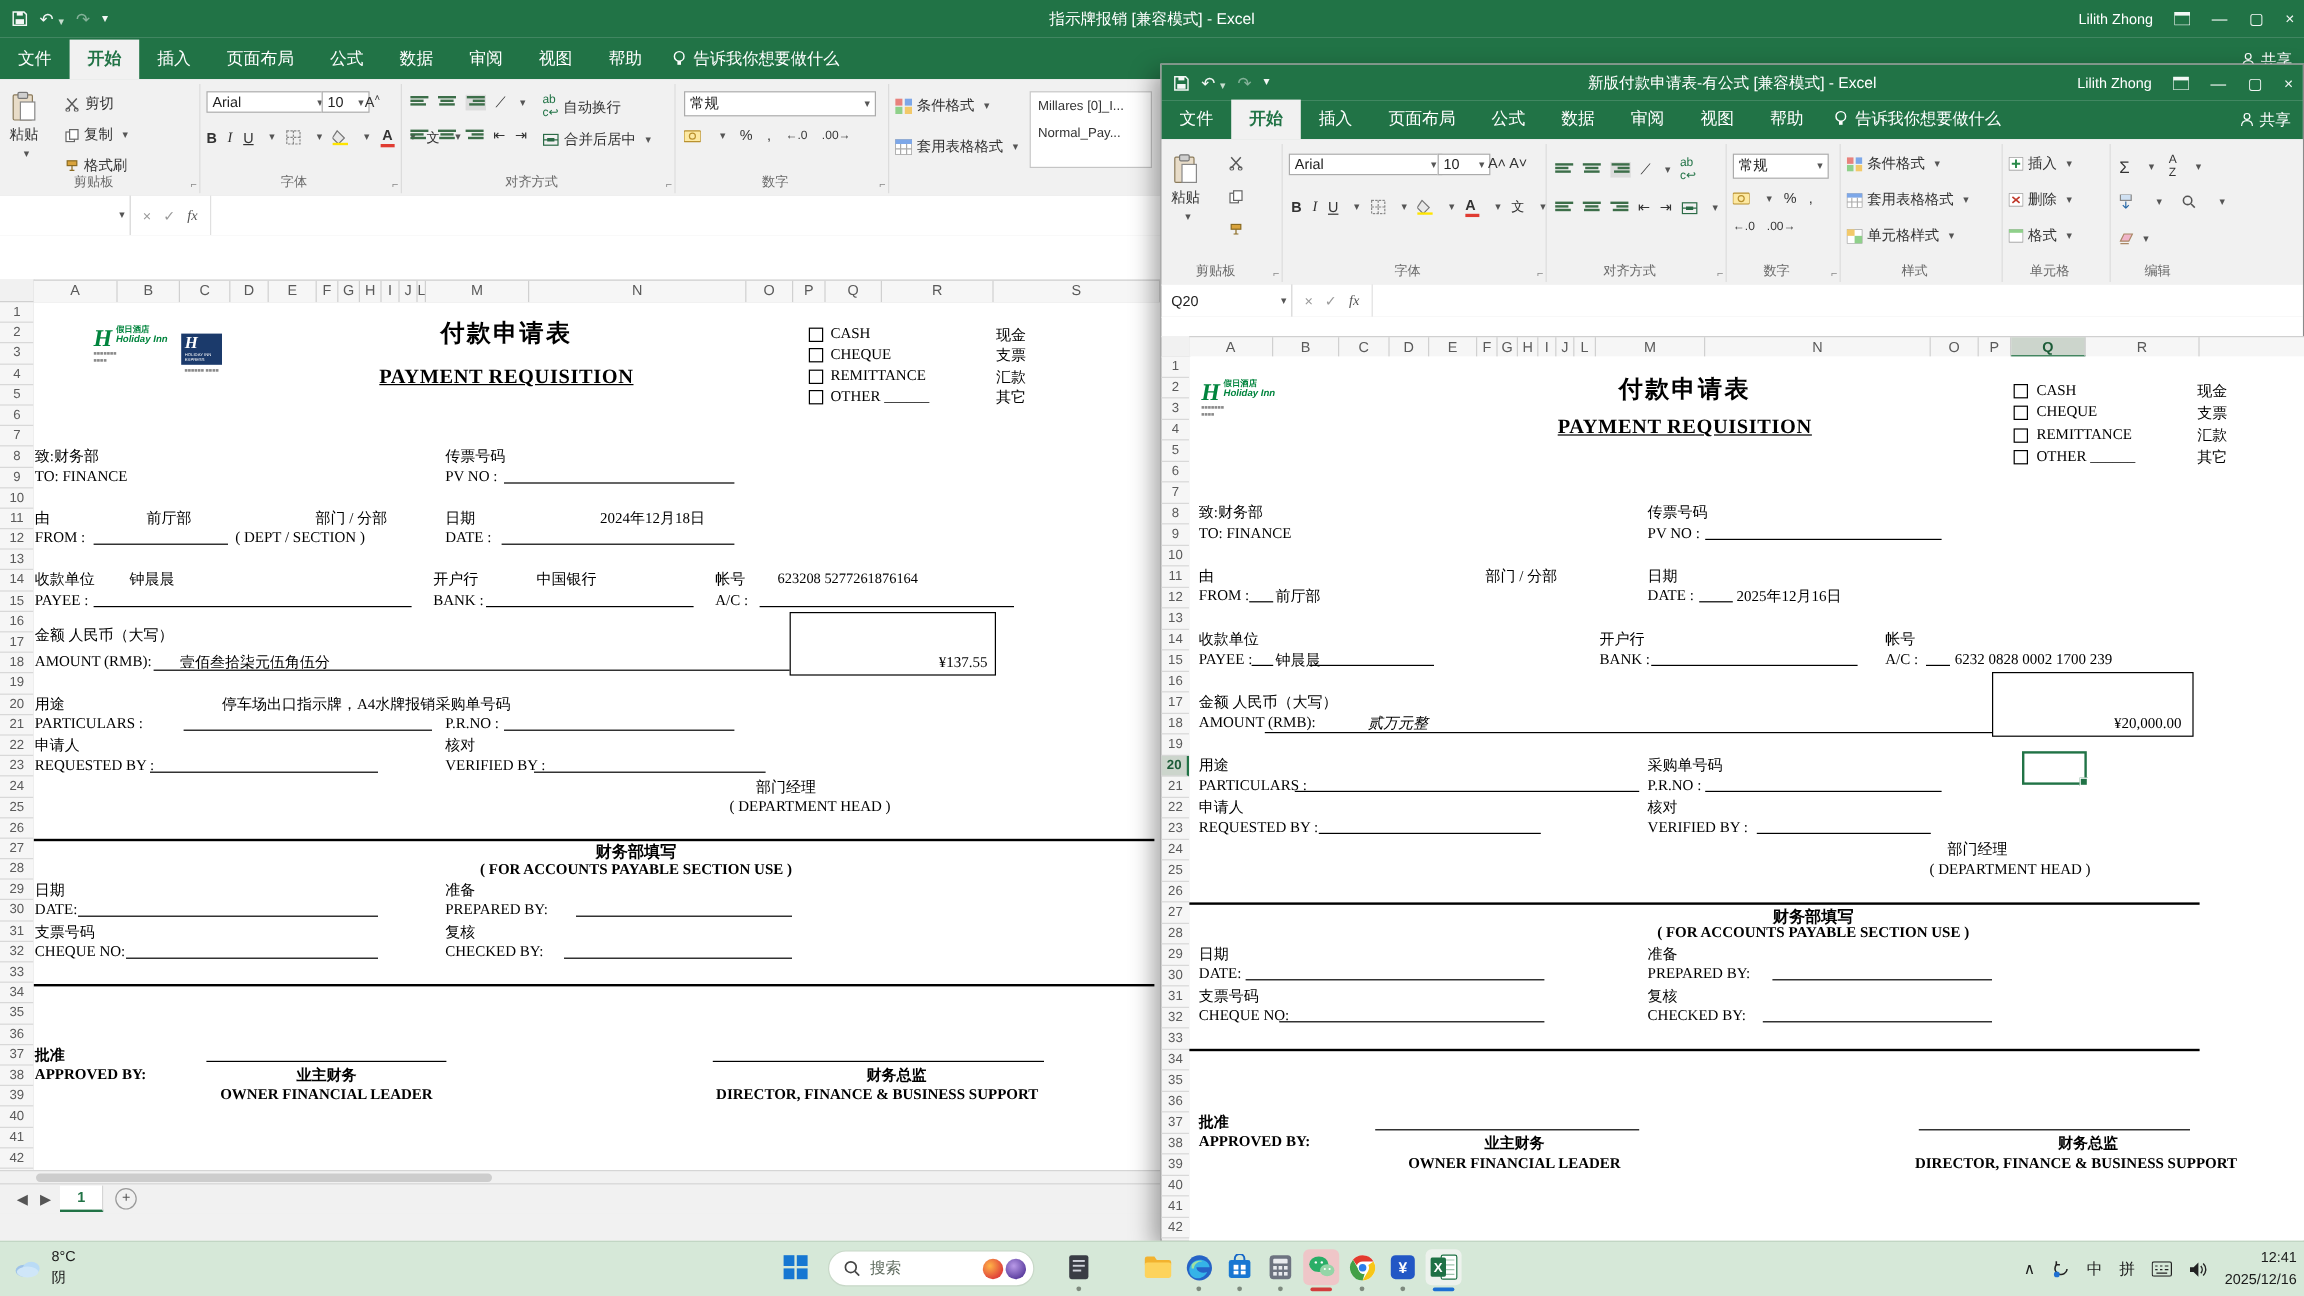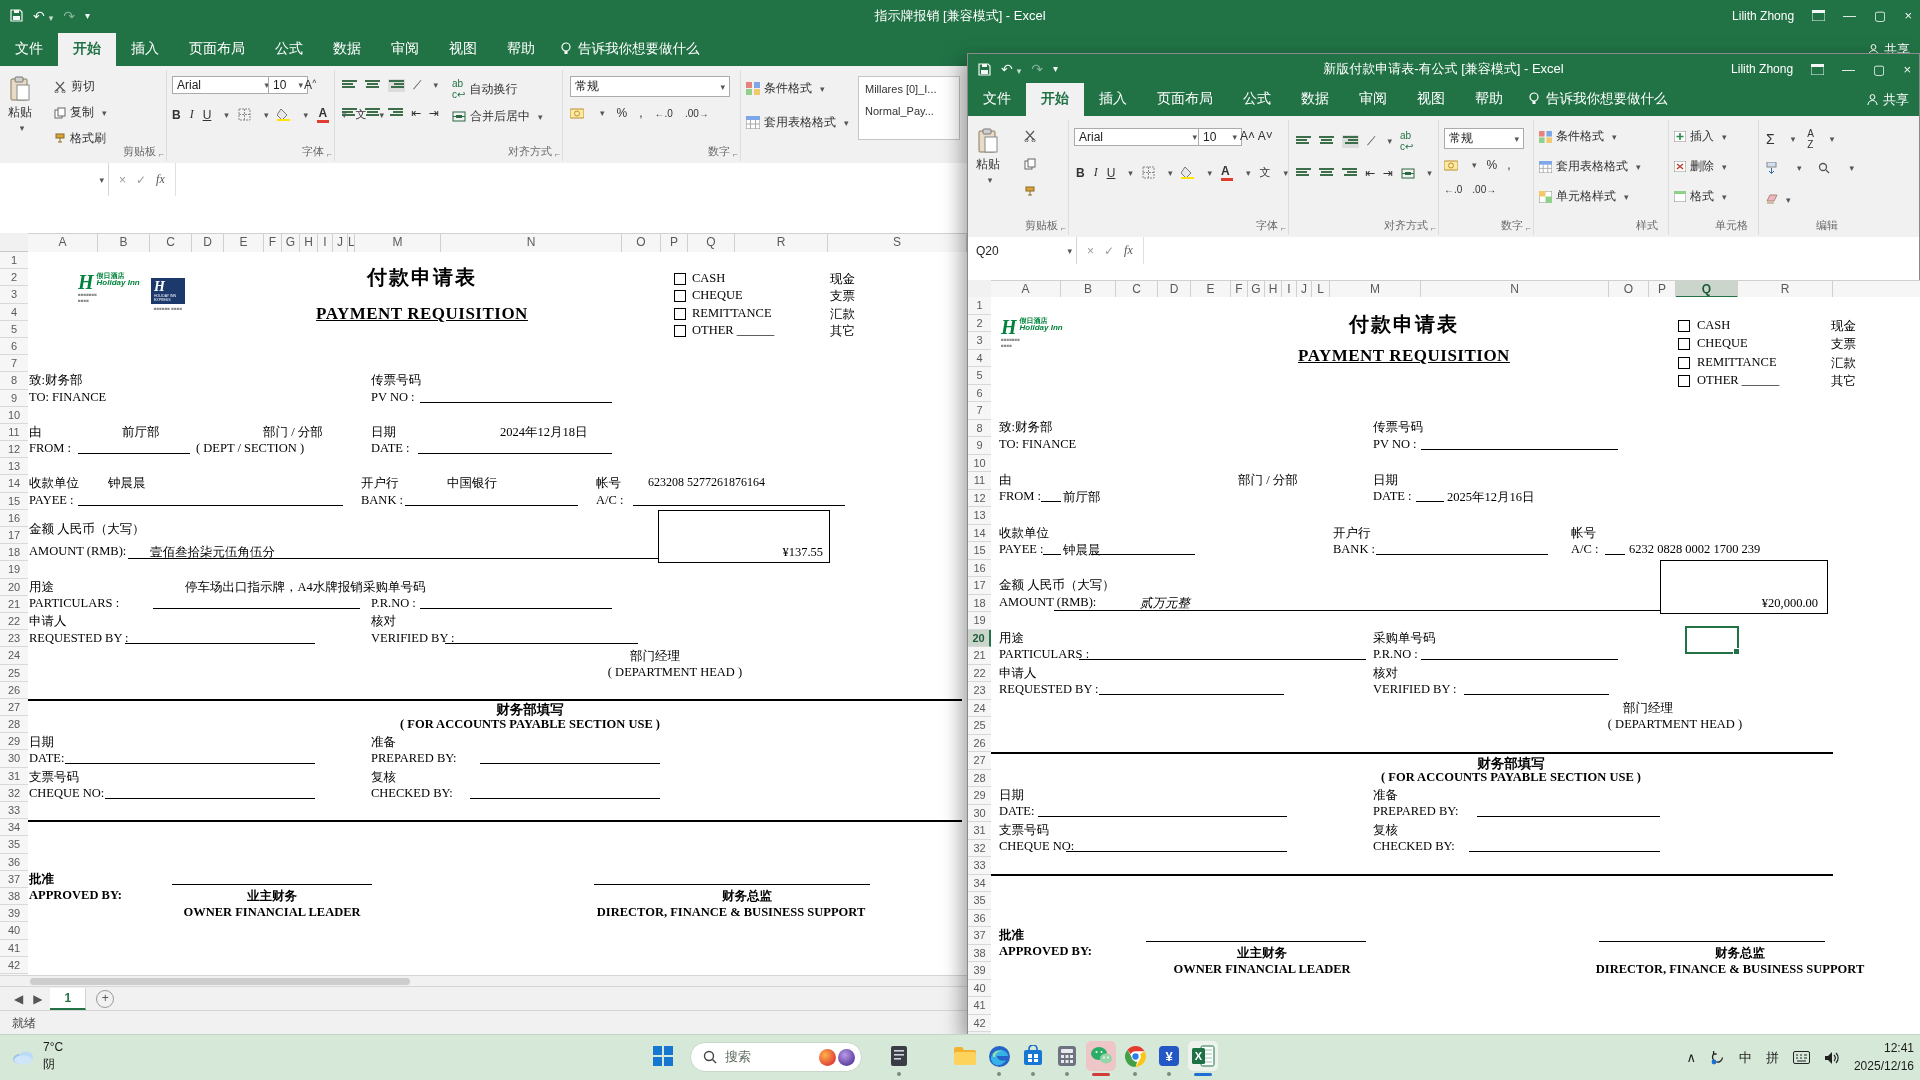--- a/index.html
+++ b/index.html
@@ -14,21 +14,21 @@
   .ttl{position:absolute;left:0;right:0;text-align:center;font-size:13px;color:#fff;pointer-events:none;}
   .tbr{position:absolute;right:8px;top:0;bottom:0;display:flex;align-items:center;gap:18px;font-size:12px;color:#fff;}
   .wbtn{font-size:13px;line-height:1;opacity:.95;}
   .tabrow{position:absolute;left:0;right:0;background:#217346;display:flex;align-items:flex-end;color:#fff;}
   .mtab{padding:7px 15px 8px 15px;font-size:14px;cursor:default;}
   .mtab.active{background:#f1f1f1;color:#217346;font-weight:bold;}
   .tellme{display:flex;align-items:center;gap:6px;padding:7px 14px 8px 10px;font-size:13.5px;}
   .share{display:flex;align-items:center;gap:5px;font-size:13px;position:absolute;right:10px;bottom:7px;}
   .ribbon{position:absolute;left:0;right:0;background:#f1f1f1;border-bottom:1px solid #d5d5d5;}
   .grp{position:absolute;top:4px;bottom:2px;border-right:1px solid #dcdcdc;}
-  .grplabel{position:absolute;bottom:2px;left:0;right:10px;text-align:right;font-size:11px;color:#6a6a6a;}
+  .grplabel{position:absolute;bottom:2px;left:0;right:10px;text-align:center;font-size:11px;color:#6a6a6a;}
   .launch{position:absolute;right:2px;bottom:2px;font-size:9px;color:#888;}
   .ribtxt{font-size:12px;color:#333;}
   .combo{background:#fff;border:1px solid #ababab;font-size:12px;color:#222;padding:1px 4px;display:flex;align-items:center;justify-content:space-between;}
   .caret{font-size:9px;color:#555;margin-left:4px;}
   .bigbtn{display:flex;flex-direction:column;align-items:center;font-size:12px;color:#333;gap:2px;}
   .rbtn{display:flex;align-items:center;gap:4px;font-size:12px;color:#333;}
   .alni{display:inline-block;width:15px;height:11px;}
   .alni i{display:block;height:2px;background:#3c6e49;margin-bottom:1px;}
   .alni.l i:nth-child(2){width:70%}.alni.l i:nth-child(3){width:85%}
   .alni.c i:nth-child(2){width:70%;margin:0 auto 1px}.alni.c i:nth-child(3){width:85%;margin:0 auto}
@@ -542,23 +542,20 @@
 
     <div class="hscroll" style="left:0;top:975px;width:967px;height:11px;">
         <div class="hthumb" style="left:30px;width:380px;"></div>
       </div>
     <div class="tabbar" style="left:0;top:986px;width:967px;height:24px;">
       <span style="margin-left:14px;">◀</span>
       <span style="margin-left:10px;">▶</span>
       <div class="stab">1</div>
       <div class="plus">+</div>
     </div>
-    <div class="statusbar" style="left:0;top:1010px;width:967px;height:25px;">
-      <span>就绪</span>
-    </div>
   </div>
 
   <div class="win" style="left:967px;top:53px;width:953px;height:982px;border:1px solid #8a8a8a;box-shadow:-6px 6px 18px rgba(0,0,0,.35);box-sizing:border-box;">
     <div class="titlebar" style="height:30px;">
       <div class="qat">
         <span class="gi">
             <svg width="13" height="13" viewBox="0 0 13 13">
               <path d="M1 1h9l2 2v9H1z" fill="none" stroke="#fff" stroke-width="1.2"></path>
               <rect x="3" y="7" width="7" height="4" fill="#fff"></rect>
               <rect x="4" y="1" width="5" height="3" fill="#fff"></rect>
@@ -1046,21 +1043,21 @@
   <div class="taskbar">
     <div class="weather">
       <span>
           <svg width="26" height="20" viewBox="0 0 26 20">
             <ellipse cx="10" cy="13" rx="7" ry="5" fill="#9fc3e8"></ellipse>
             <ellipse cx="16" cy="11" rx="7" ry="5.5" fill="#badbf5"></ellipse>
             <ellipse cx="13" cy="14" rx="9" ry="4.5" fill="#cfe6f8"></ellipse>
           </svg>
         </span>
       <div class="wtx">
-          <div>7°C</div>
+          <div>8°C</div>
           <div>阴</div>
         </div>
     </div>
     <div class="tkicon" style="left:648px;">
       <svg width="22" height="22" viewBox="0 0 22 22">
           <rect x="1" y="1" width="9" height="9" fill="#1677d2"></rect>
           <rect x="12" y="1" width="9" height="9" fill="#1677d2"></rect>
           <rect x="1" y="12" width="9" height="9" fill="#1677d2"></rect>
           <rect x="12" y="12" width="9" height="9" fill="#1677d2"></rect>
         </svg>

